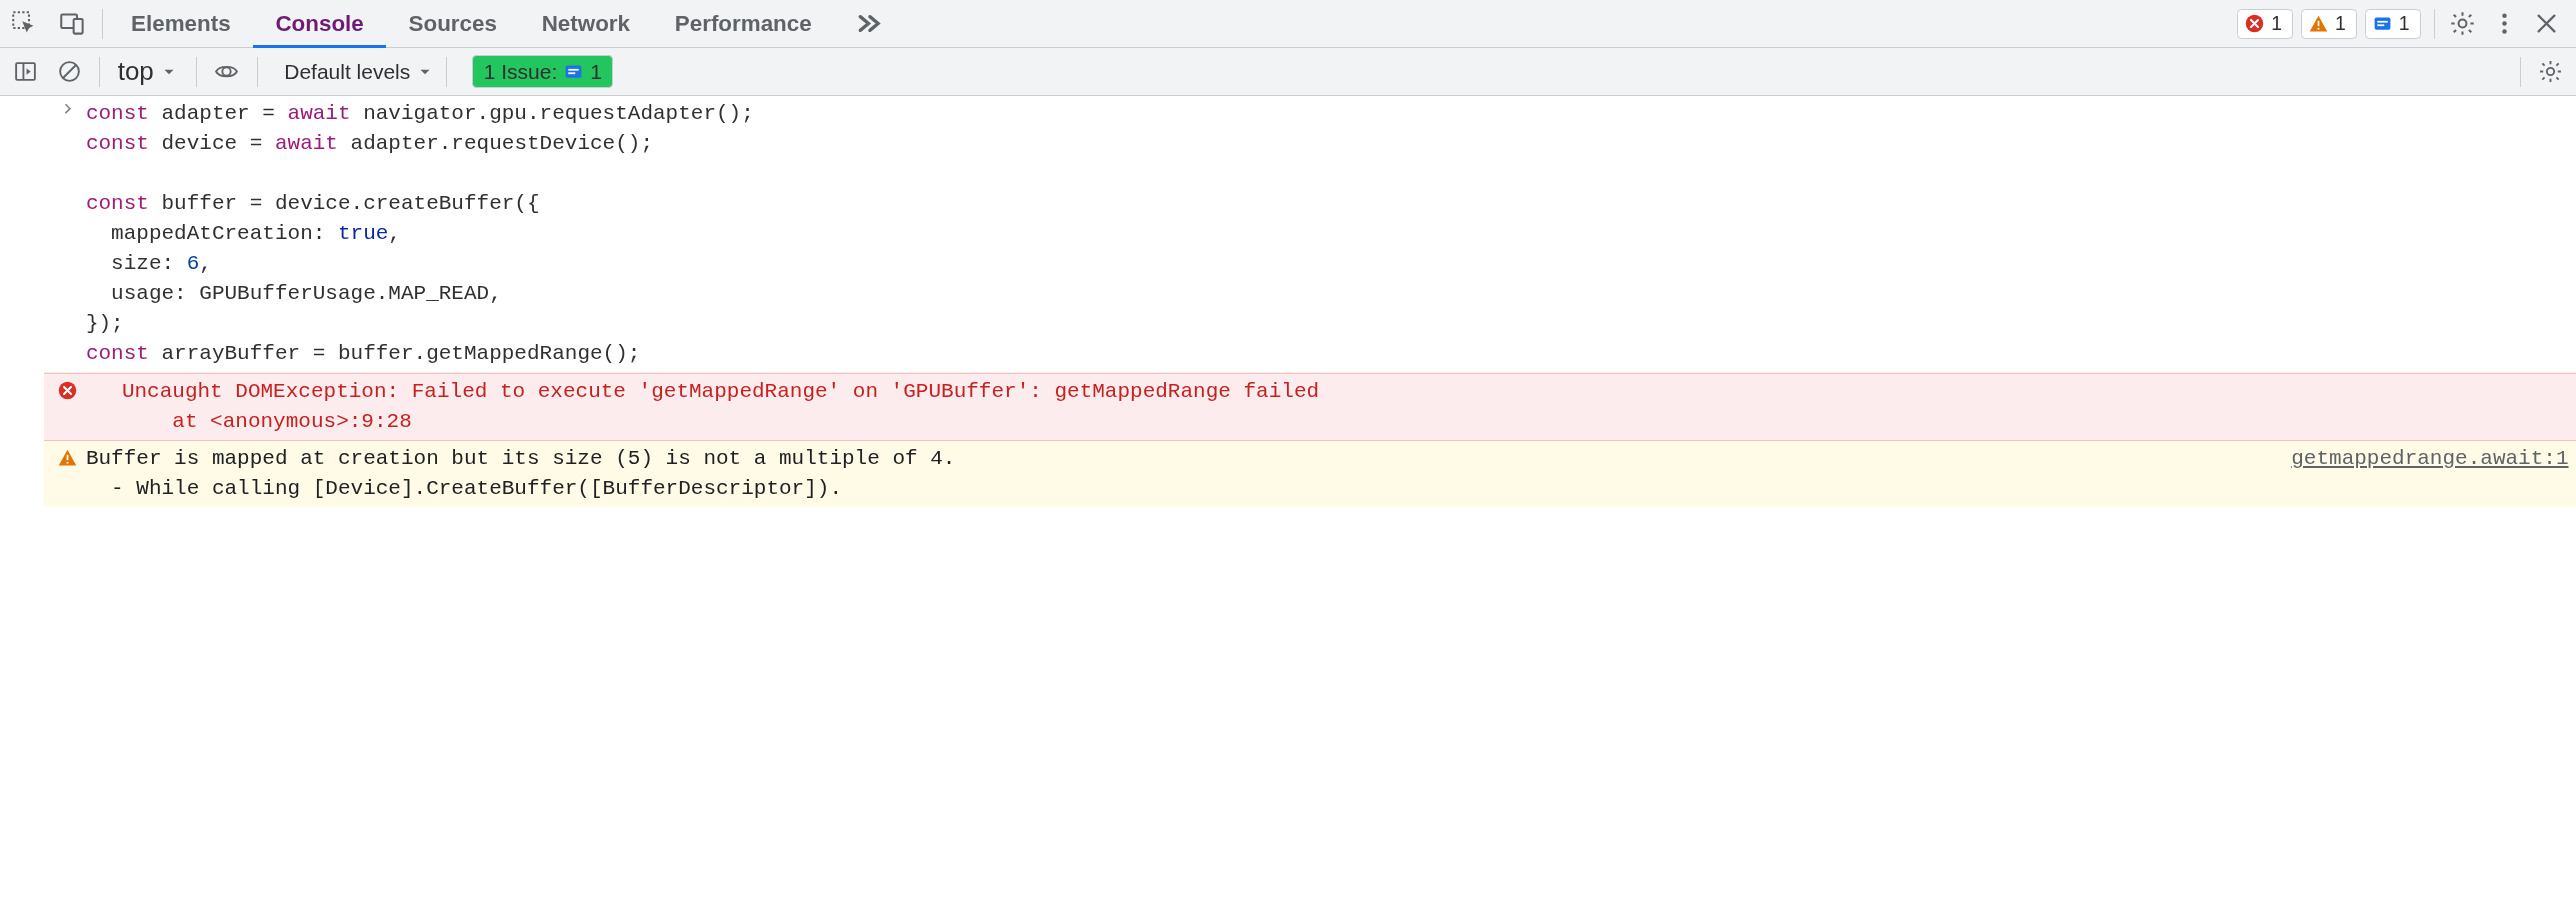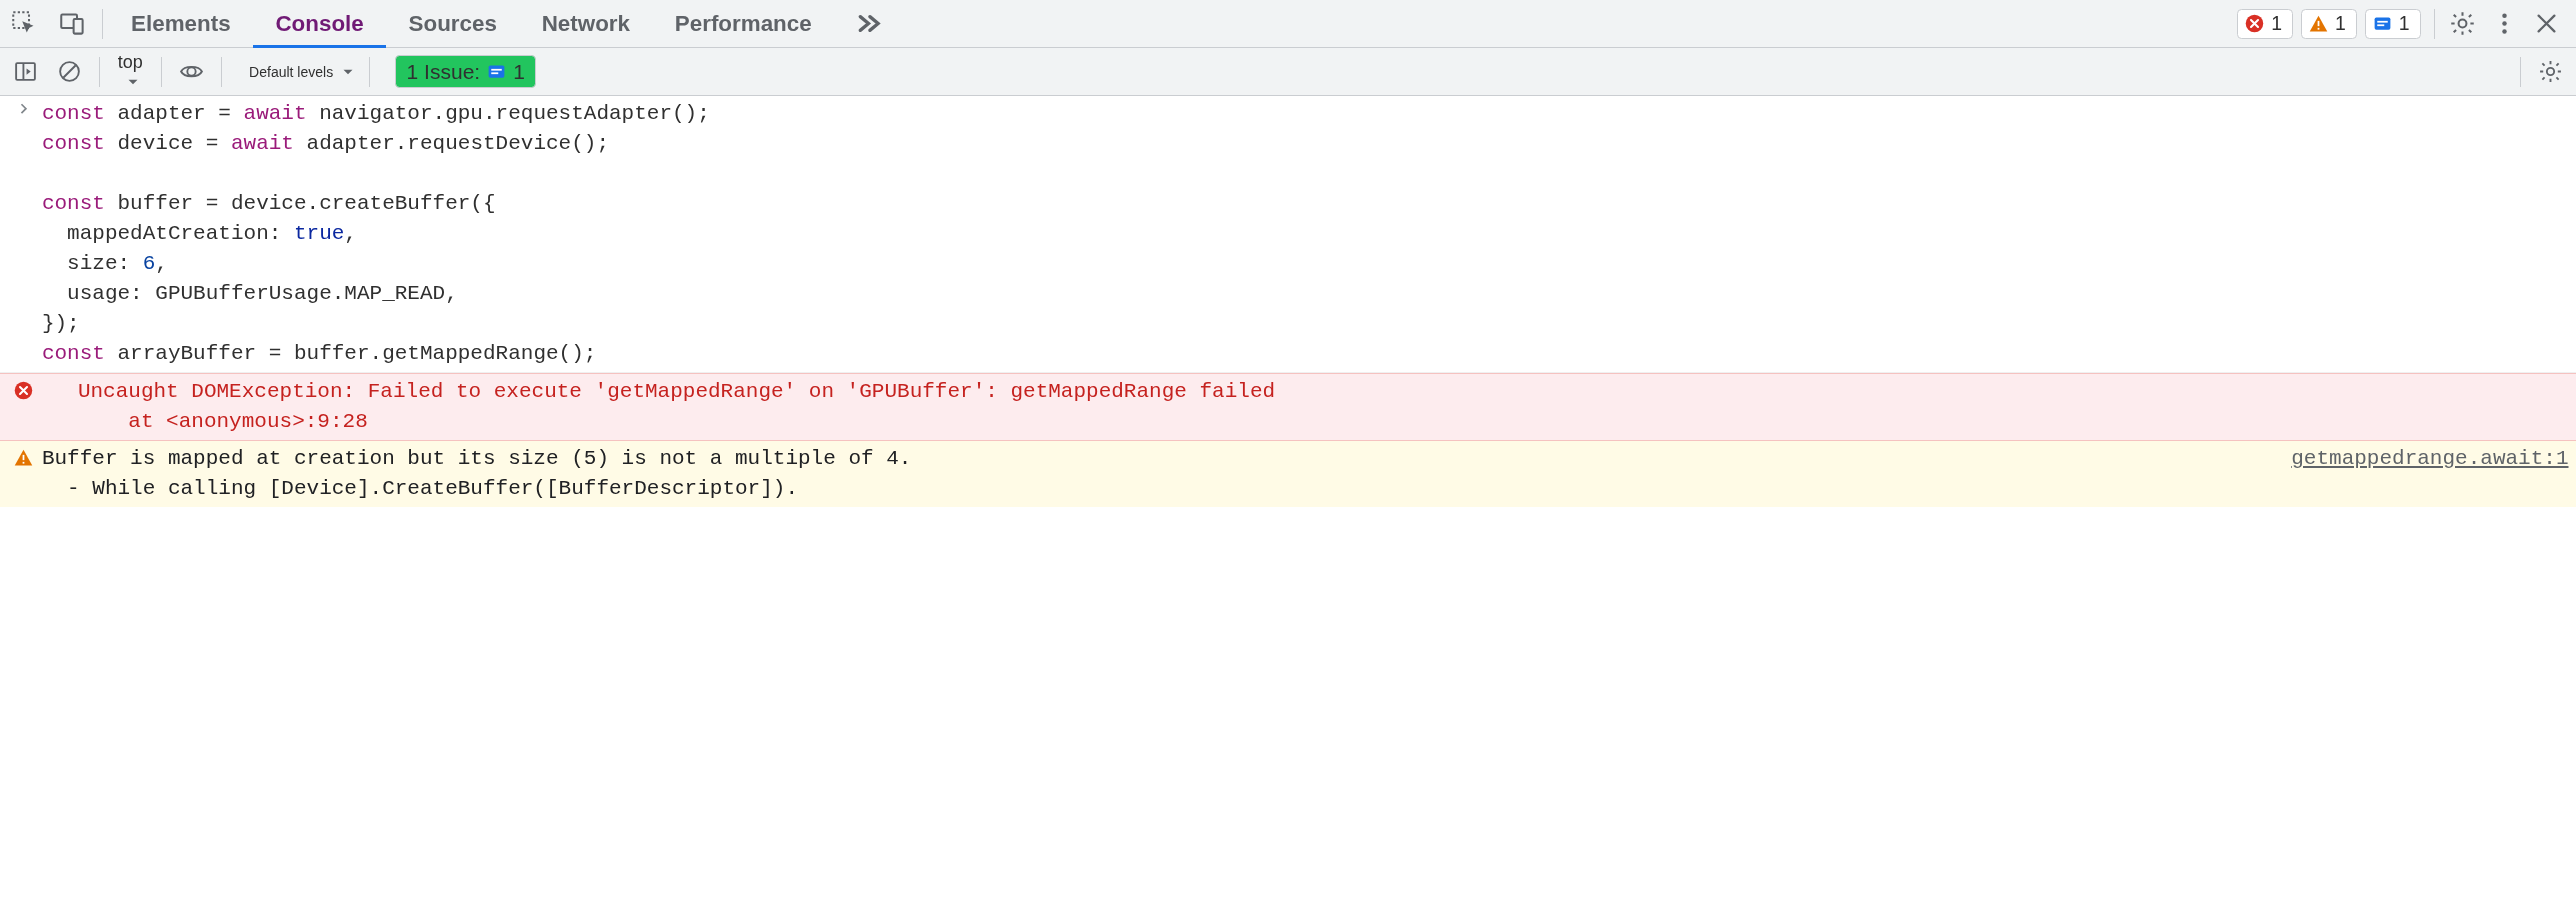--- a/index.html
+++ b/index.html
@@ -24,31 +24,31 @@
   .badge.warn .bicon { color: #e37400; }
   .badge.info .bicon { color: #1a73e8; }
   .tb-right { display: flex; align-items: center; padding-right: 9px; }
   .tb-right .tb-iconbtn { width: 42px; }
 
   
   .consolebar { display: flex; align-items: center; height: 48px; border-bottom: 0.7px solid #cacdd1; background: #f1f3f4; padding: 0 7.5px; gap: 7.5px; }
   .cb-iconbtn { display: flex; align-items: center; justify-content: center; width: 36px; height: 36px; color: #5f6368; cursor: pointer; }
   .cb-iconbtn svg { width: 25px; height: 25px; }
   .cb-sep { width: 0.7px; height: 30px; background: #cacdd1; margin: 0 4.5px; }
-  .context-sel { display: flex; align-items: center; font-size: 18px; color: #303030; cursor: pointer; padding: 0 6px; flex-direction: column; }
+  .context-sel { display: flex; align-items: center; font-size: 26px; color: #303030; cursor: pointer; padding: 0 6px; }
   .context-sel svg { width: 18px; height: 18px; margin-left: 6px; color: #5f6368; }
   .filter-input { flex: 0 0 auto; width: 1096px; height: 36px; border: 0.7px solid #cacdd1; background: #fff; padding: 0 10.4px; font-size: 21px; color: #303030; outline: none; border-radius: 1.5px; }
   .filter-input::placeholder { color: #80868b; }
-  .levels-sel { display: flex; align-items: center; font-size: 14px; color: #303030; cursor: pointer; margin-left: 15px; white-space: nowrap; }
+  .levels-sel { display: flex; align-items: center; font-size: 21px; color: #303030; cursor: pointer; margin-left: 15px; white-space: nowrap; }
   .levels-sel svg { width: 18px; height: 18px; margin-left: 6px; color: #5f6368; }
   .issues-badge { display: inline-flex; align-items: center; height: 33px; padding: 0 10.4px; border: 0.7px solid #cacdd1; border-radius: 4.5px; background: #22c55e; font-size: 21px; margin-left: 13.4px; cursor: pointer; }
   .issues-badge .iicon { display: inline-flex; width: 21px; height: 21px; margin: 0 6px; color: #1a73e8; }
 
   
-  .consolebody { flex: 1; overflow: auto; }
+  .consolebody { flex: 1; overflow: auto; margin-left: 44px; }
   .console-row { display: flex; align-items: flex-start; padding: 3px 7.5px 3px 13.4px; font-family: Menlo, Consolas, "Courier New", monospace; font-size: 21px; line-height: 30px; border-bottom: 0.7px solid #f0f0f0; }
   .console-row .gutter { width: 21px; flex: 0 0 21px; color: #80868b; display: flex; align-items: flex-start; justify-content: center; padding-top: 3px; }
   .console-row .gutter svg { width: 13.4px; height: 13.4px; }
   .console-row .content { flex: 1; white-space: pre; padding-left: 7.5px; }
 
   .console-row.input { background: #fff; }
   .console-row.error { background: #fdecee; color: #c5221f; border-top: 0.7px solid #f5c2c0; border-bottom: 0.7px solid #f5c2c0; gap: 36px; }
   .console-row.warn  { background: #fffbe6; color: #202124; border-bottom: none; }
   .console-row.error .gutter svg, .console-row.warn .gutter svg { width: 21px; height: 21px; }
   .console-row.error .gutter { color: #d93025; }

